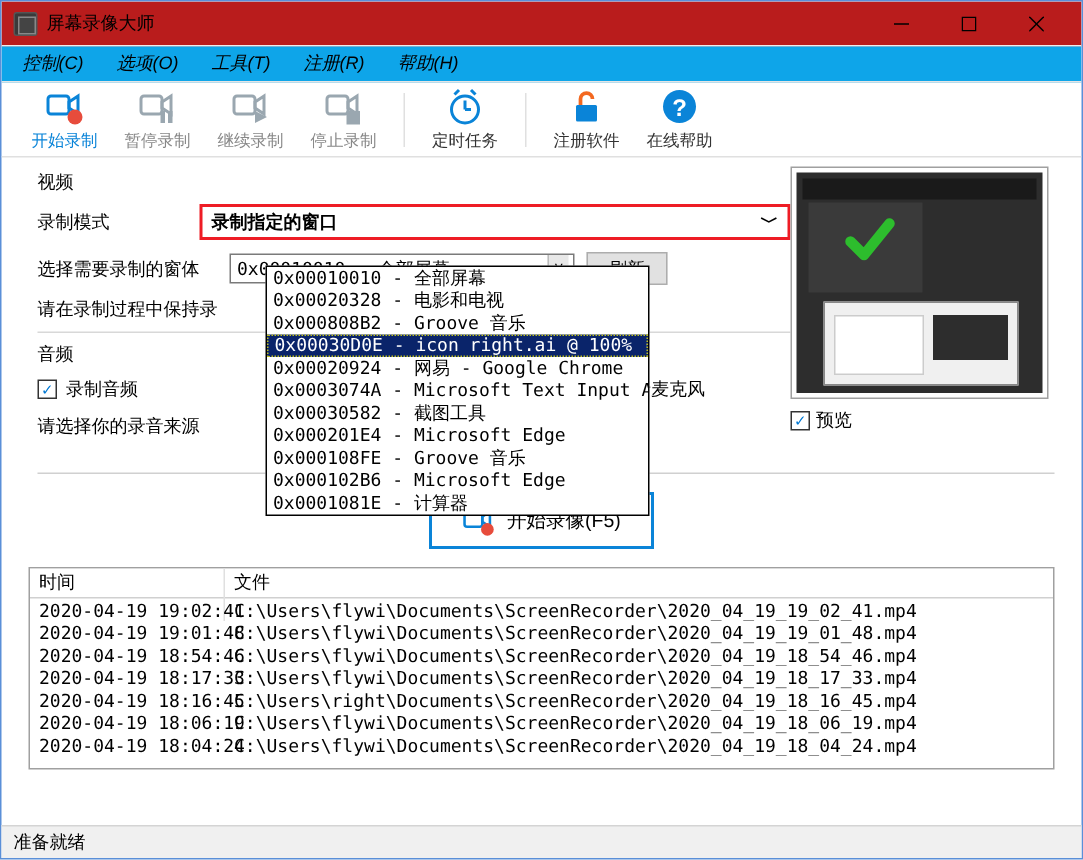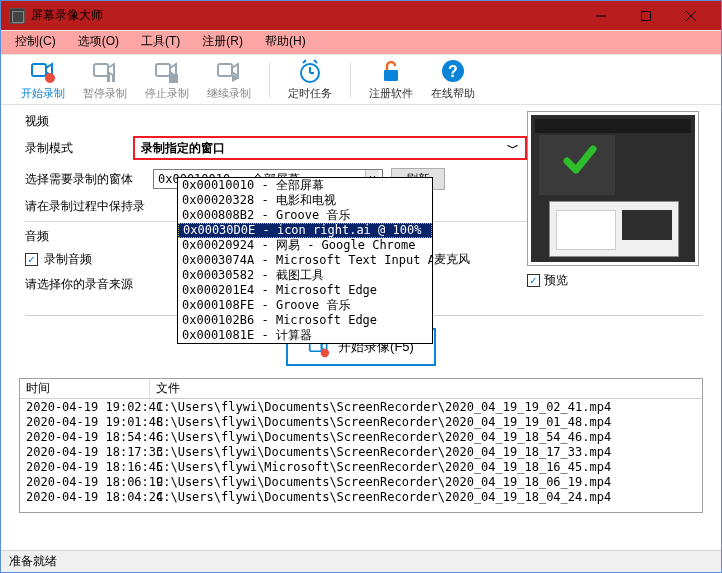--- a/index.html
+++ b/index.html
@@ -4,21 +4,21 @@
 <style>
 * { margin: 0; padding: 0; box-sizing: border-box; }
 body { font-family: "Microsoft YaHei", "SimSun", sans-serif; font-size: 12px; background: #fff; color: #000; width: 722px; height: 573px; overflow: hidden; border: 1px solid #5a8fd8; }
 .titlebar { height: 30px; background: #b91c1c; display: flex; align-items: center; padding: 0 8px; border-bottom: 1px solid #eee; }
 .title-icon { width: 16px; height: 16px; background: #3a3a3a; border: 1px solid #555; border-radius: 2px; margin-right: 6px; position: relative; }
 .title-icon::after { content: ""; position: absolute; top: 2px; left: 2px; width: 10px; height: 10px; border: 1px solid #888; background: #444; }
 .title-text { flex: 1; font-size: 12px; }
 .win-btns { display: flex; }
 .win-btn { width: 45px; height: 28px; display: flex; align-items: center; justify-content: center; cursor: pointer; }
 .win-btn svg { width: 10px; height: 10px; }
-.menubar { height: 24px; display: flex; align-items: flex-start; padding: 0 10px; gap: 14px; border-bottom: 1px solid #e5e5e5; background: #fca5a5; font-size: 12px; }
+.menubar { height: 24px; display: flex; align-items: center; padding: 0 10px; gap: 14px; border-bottom: 1px solid #e5e5e5; background: #0ea5e9; font-size: 12px; font-style: italic; }
 .menu-item { cursor: pointer; padding: 2px 4px; }
 .toolbar { height: 50px; display: flex; align-items: center; padding: 4px 20px; gap: 18px; border-bottom: 1px solid #e0e0e0; }
 .tool-btn { display: flex; flex-direction: column; align-items: center; gap: 2px; cursor: pointer; }
 .tool-icon { width: 26px; height: 26px; display: flex; align-items: center; justify-content: center; }
 .tool-label { font-size: 11px; color: #333; }
 .tool-sep { width: 1px; height: 36px; background: #e0e0e0; }
 .content { display: flex; padding: 6px 18px 0 24px; position: relative; }
 .left-col { flex: 1; min-width: 0; }
 .right-col { width: 176px; }
 .group-title { font-size: 12px; margin-bottom: 6px; margin-top: 2px; }
@@ -111,34 +111,34 @@
           <rect x="20" y="16" width="3" height="8" fill="#9aa7b0"></rect>
         </svg>
       </div>
     <div class="tool-label" style="color:#888;">暂停录制</div>
   </div>
   <div class="tool-btn">
     <div class="tool-icon">
         <svg viewBox="0 0 26 26">
           <rect x="2" y="6" width="14" height="12" rx="2" fill="none" stroke="#9aa7b0" stroke-width="2"></rect>
           <path d="M16 10 L22 6 L22 18 L16 14 Z" fill="none" stroke="#9aa7b0" stroke-width="2"></path>
-          <rect x="15" y="16" width="9" height="9" fill="#9aa7b0"></rect>
-        </svg>
-      </div>
-    <div class="tool-label" style="color:#888;">停止录制</div>
+          <path d="M16 16 L24 20 L16 24 Z" fill="#9aa7b0"></path>
+        </svg>
+      </div>
+    <div class="tool-label" style="color:#888;">继续录制</div>
   </div>
   <div class="tool-btn">
     <div class="tool-icon">
         <svg viewBox="0 0 26 26">
           <rect x="2" y="6" width="14" height="12" rx="2" fill="none" stroke="#9aa7b0" stroke-width="2"></rect>
           <path d="M16 10 L22 6 L22 18 L16 14 Z" fill="none" stroke="#9aa7b0" stroke-width="2"></path>
-          <path d="M16 16 L24 20 L16 24 Z" fill="#9aa7b0"></path>
-        </svg>
-      </div>
-    <div class="tool-label" style="color:#888;">继续录制</div>
+          <rect x="15" y="16" width="9" height="9" fill="#9aa7b0"></rect>
+        </svg>
+      </div>
+    <div class="tool-label" style="color:#888;">停止录制</div>
   </div>
   <div class="tool-sep"></div>
   <div class="tool-btn">
     <div class="tool-icon">
         <svg viewBox="0 0 26 26">
           <circle cx="13" cy="15" r="9" fill="none" stroke="#0a84d8" stroke-width="2"></circle>
           <line x1="13" y1="15" x2="13" y2="9" stroke="#0a84d8" stroke-width="2"></line>
           <line x1="13" y1="15" x2="17" y2="15" stroke="#0a84d8" stroke-width="2"></line>
           <path d="M6 5 L9 2 M20 5 L17 2" stroke="#0a84d8" stroke-width="2"></path>
         </svg>
@@ -273,21 +273,21 @@
       <div class="fl-row">
         <div class="c1">2020-04-19 18:54:46</div>
         <div class="c2">C:\Users\flywi\Documents\ScreenRecorder\2020_04_19_18_54_46.mp4</div>
       </div>
       <div class="fl-row">
         <div class="c1">2020-04-19 18:17:33</div>
         <div class="c2">C:\Users\flywi\Documents\ScreenRecorder\2020_04_19_18_17_33.mp4</div>
       </div>
       <div class="fl-row">
         <div class="c1">2020-04-19 18:16:45</div>
-        <div class="c2">C:\Users\flywi\Microsoft\ScreenRecorder\2020_04_19_18_16_45.mp4</div>
+        <div class="c2">C:\Users\right\Documents\ScreenRecorder\2020_04_19_18_16_45.mp4</div>
       </div>
       <div class="fl-row">
         <div class="c1">2020-04-19 18:06:19</div>
         <div class="c2">C:\Users\flywi\Documents\ScreenRecorder\2020_04_19_18_06_19.mp4</div>
       </div>
       <div class="fl-row">
         <div class="c1">2020-04-19 18:04:24</div>
         <div class="c2">C:\Users\flywi\Documents\ScreenRecorder\2020_04_19_18_04_24.mp4</div>
       </div>
     </div>

